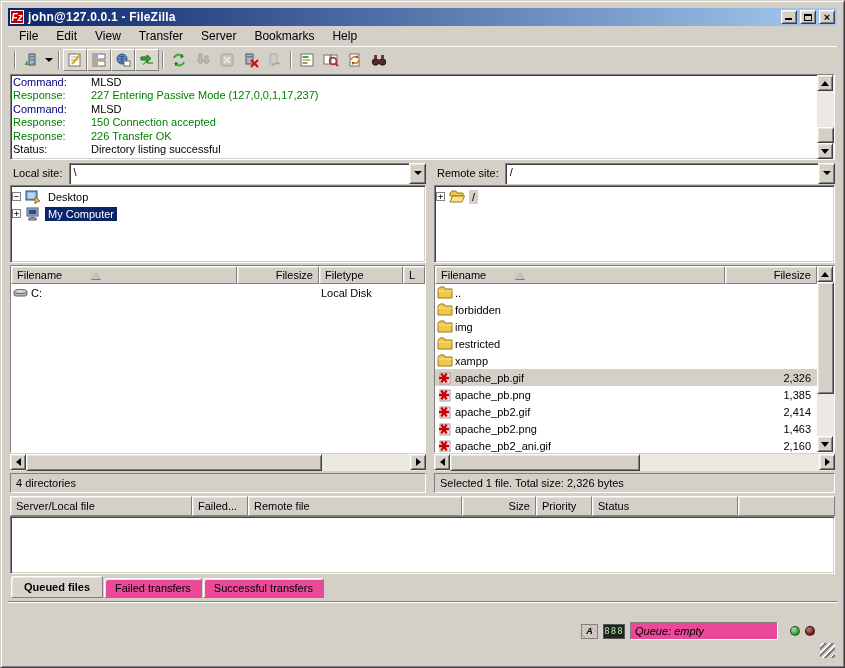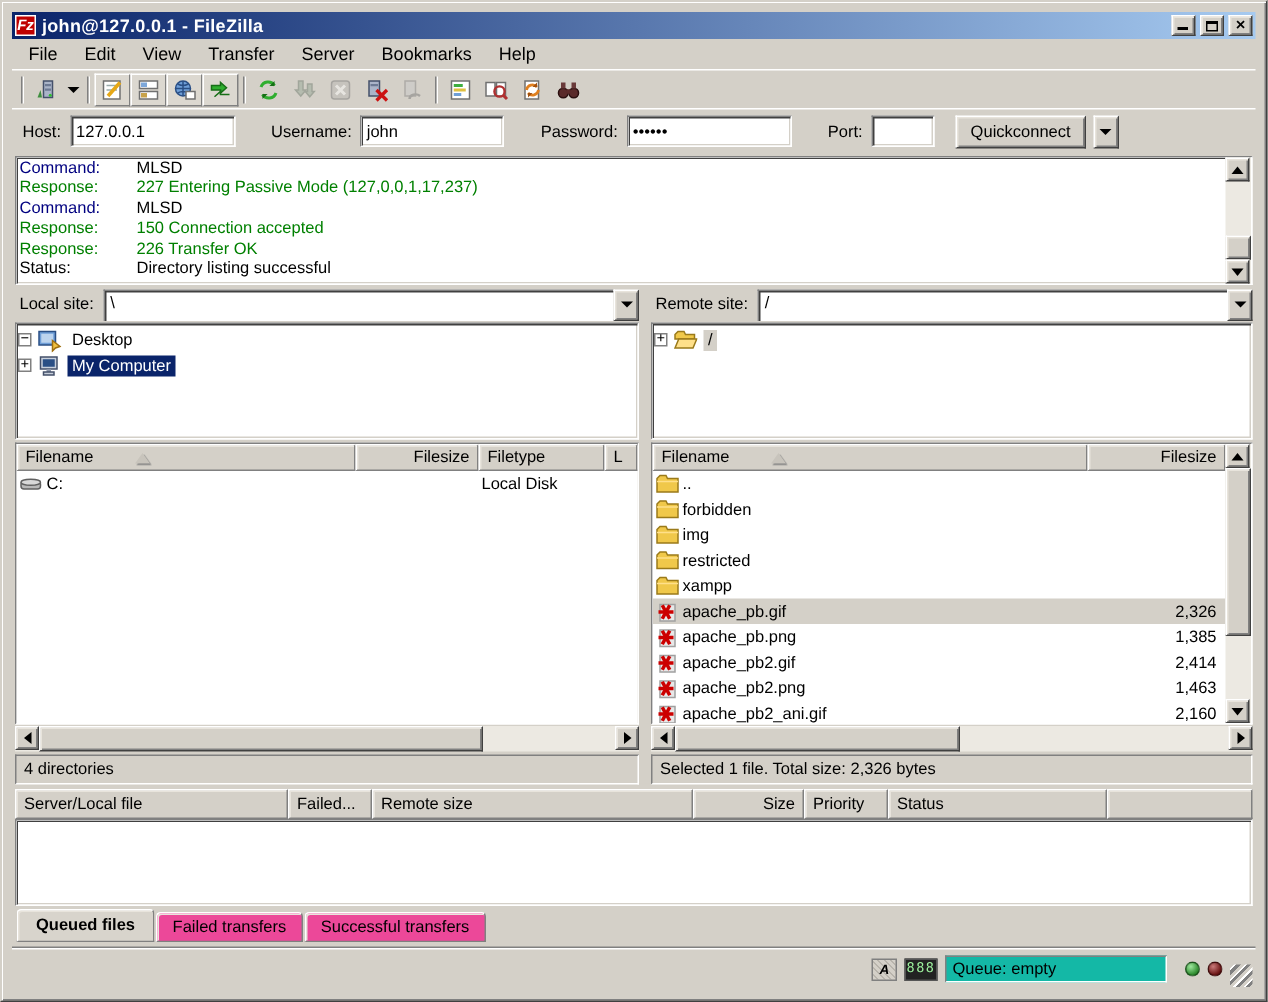--- a/index.html
+++ b/index.html
@@ -116,22 +116,22 @@
   .tab { padding:3px 10px; background:#ec4899; border:1px solid; border-color:#ffffff #808080 #808080 #ffffff;
     box-shadow:inset 1px 1px 0 #e8e4dc; border-radius:3px 3px 0 0; }
   .tab.active { font-weight:bold; padding:4px 12px; background:#D8D4CC; }
   
   .statusbar { flex:1; display:flex; align-items:center; justify-content:flex-end; gap:5px; padding:2px 2px 2px 4px;
     border-top:1px solid #808080; box-shadow:0 1px 0 #ffffff inset; margin-top:1px; }
   .sb-badge { height:15px; display:flex; align-items:center; justify-content:center; font-size:9px; }
   .badge-ascii { width:17px; background:#D4D0C8; border:1px solid #808080; font-weight:bold; font-style:italic;
      background-image:repeating-linear-gradient(45deg, transparent 0 2px, #b8b4ac 2px 3px); }
   .badge-speed { width:22px; background:#222; color:#9ef29e; border:1px solid #555; font-family:"DejaVu Sans Mono",monospace; letter-spacing:1px; }
-  .queue-panel { width:148px; height:18px; display:flex; align-items:center; padding:0 4px; background:#14b8a6;
-     border:1px solid; border-color:#808080 #ffffff #ffffff #808080; }
+  .queue-panel { width:148px; height:18px; display:flex; align-items:center; padding:0 4px; background:#ec4899;
+     border:1px solid; border-color:#808080 #ffffff #ffffff #808080;font-style:italic; }
   .led { width:10px; height:10px; border-radius:50%; border:1px solid rgba(0,0,0,.4); }
   .led-green { background:radial-gradient(circle at 35% 30%, #9fe89f, #2e8b2e 70%); }
   .led-red { background:radial-gradient(circle at 35% 30%, #c97a7a, #6b1515 70%); }
   .grip { width:15px; height:15px; align-self:flex-end;
      background:repeating-linear-gradient(135deg, transparent 0 2px, #ffffff 2px 3px, #808080 3px 5px); }
 </style>
 </head>
 <body>
 
 <div id="win">
@@ -268,38 +268,20 @@
       <svg class="icon16" viewBox="0 0 16 16">
         <circle cx="4.5" cy="10" r="3.2" fill="#5a2a2a" stroke="#2a0f0f"></circle>
         <circle cx="11.5" cy="10" r="3.2" fill="#5a2a2a" stroke="#2a0f0f"></circle>
         <rect x="6.5" y="7.5" width="3" height="3" fill="#5a2a2a"></rect>
         <rect x="3" y="3" width="3" height="4" fill="#6a3a3a"></rect>
           <rect x="10" y="3" width="3" height="4" fill="#6a3a3a"></rect>
       </svg>
     </div>
   </div>
 
-  <div class="qcbar">
-    <span class="qc-label">Host:</span>
-    <input style="width: 110px;" value="127.0.0.1">
-    <span class="spacer8"></span>
-    <span class="qc-label">Username:</span>
-    <input style="width: 96px;" value="john">
-    <span class="spacer8"></span>
-    <span class="qc-label">Password:</span>
-    <input style="width: 110px;" value="••••••">
-    <span class="spacer8"></span>
-    <span class="qc-label">Port:</span>
-    <input style="width: 42px;" value="">
-    <span style="width:4px"></span>
-    <div class="qc-btn raised">Quickconnect</div>
-    <div class="qc-dd raised">
-        <span class="tri-down"></span>
-      </div>
-  </div>
 
   <div class="logwrap sunken">
     <div class="logbox">
       <div class="log-line log-command"><span class="log-label">Command:</span><span class="log-val">MLSD</span></div>
       <div class="log-line log-response"><span class="log-label">Response:</span><span class="log-val">227 Entering Passive Mode (127,0,0,1,17,237)</span></div>
       <div class="log-line log-command"><span class="log-label">Command:</span><span class="log-val">MLSD</span></div>
       <div class="log-line log-response"><span class="log-label">Response:</span><span class="log-val">150 Connection accepted</span></div>
       <div class="log-line log-response"><span class="log-label">Response:</span><span class="log-val">226 Transfer OK</span></div>
       <div class="log-line log-status"><span class="log-label">Status:</span><span class="log-val">Directory listing successful</span></div>
     </div>
@@ -603,21 +585,21 @@
   </div>
 
   <div class="queue-header">
     <div class="hcol" style="width:182px">
         <span>Server/Local file</span>
       </div>
     <div class="hcol" style="width:56px">
         <span>Failed...</span>
       </div>
     <div class="hcol" style="width:214px">
-        <span>Remote size</span>
+        <span>Remote file</span>
       </div>
     <div class="hcol right" style="width:74px">
         <span>Size</span>
       </div>
     <div class="hcol" style="width:56px">
         <span>Priority</span>
       </div>
     <div class="hcol" style="width:146px">
         <span>Status</span>
       </div>

